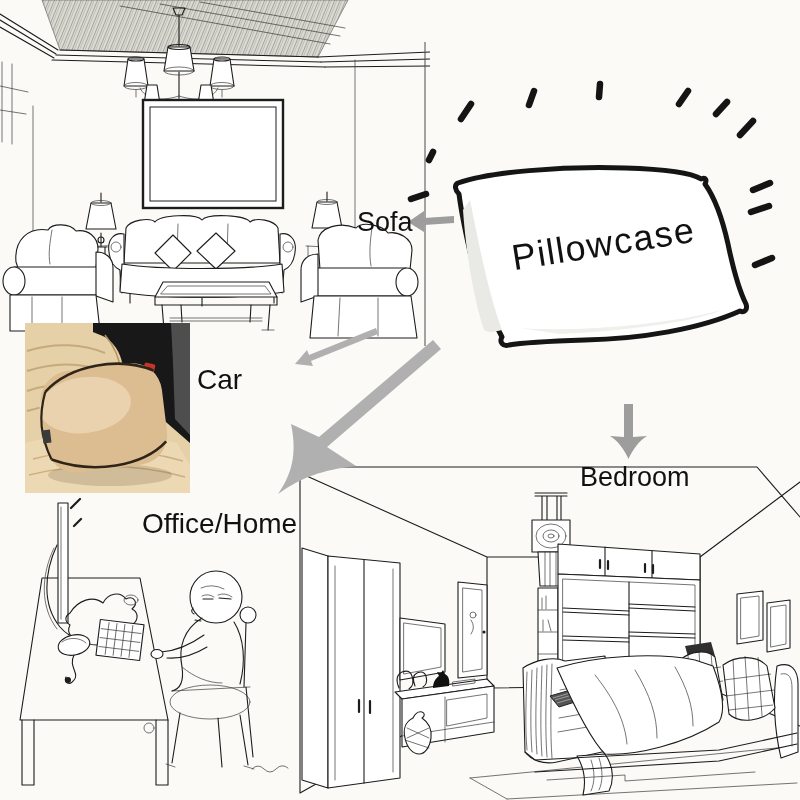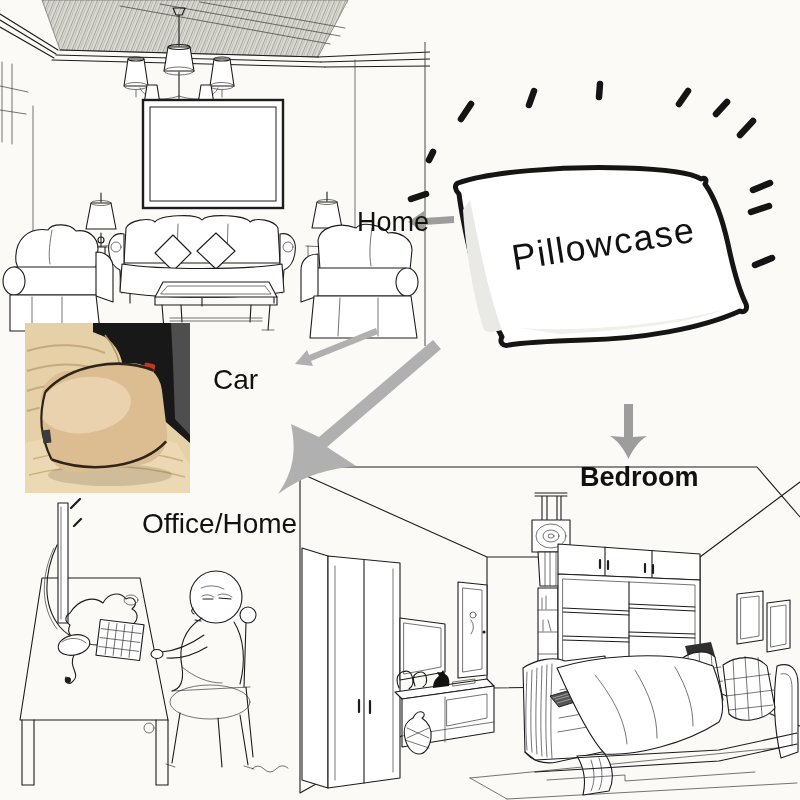--- a/index.html
+++ b/index.html
@@ -342,18 +342,18 @@
     </g>
     <g>
       <path class="arrow-light" d="M433,340 L319,437 L291,424 C296,448 295,470 278,494 C302,477 322,470 356,466 L327,447 L441,349 Z"></path>
     </g>
     <g>
       <path class="arrow" d="M624,404 L633,404 L633,437 L647,436 C639,441 633,449 628.5,459 C624,449 618,441 610,436 L624,437 Z"></path>
     </g>
   </svg>
 
   <div class="label" id="lbl-pillowcase" style="left:496px;top:226px;">Pillowcase</div>
-  <div class="label" style="left:357px;top:209px;font-size:27px;">Home</div>
-  <div class="label" style="left:197px;top:366px;font-size:28px;margin-left:16px;">Car</div>
+  <div class="label" style="left:357px;top:209px;font-size:27px;">Sofa</div>
+  <div class="label" style="left:197px;top:366px;font-size:28px;">Car</div>
   <div class="label" style="left:142px;top:510px;font-size:28px;">Office/Home</div>
-  <div class="label" style="left:580px;top:464px;font-size:27px;font-weight:bold;">Bedroom</div>
+  <div class="label" style="left:580px;top:464px;font-size:27px;">Bedroom</div>
 
 </div>
 
 </body></html>

